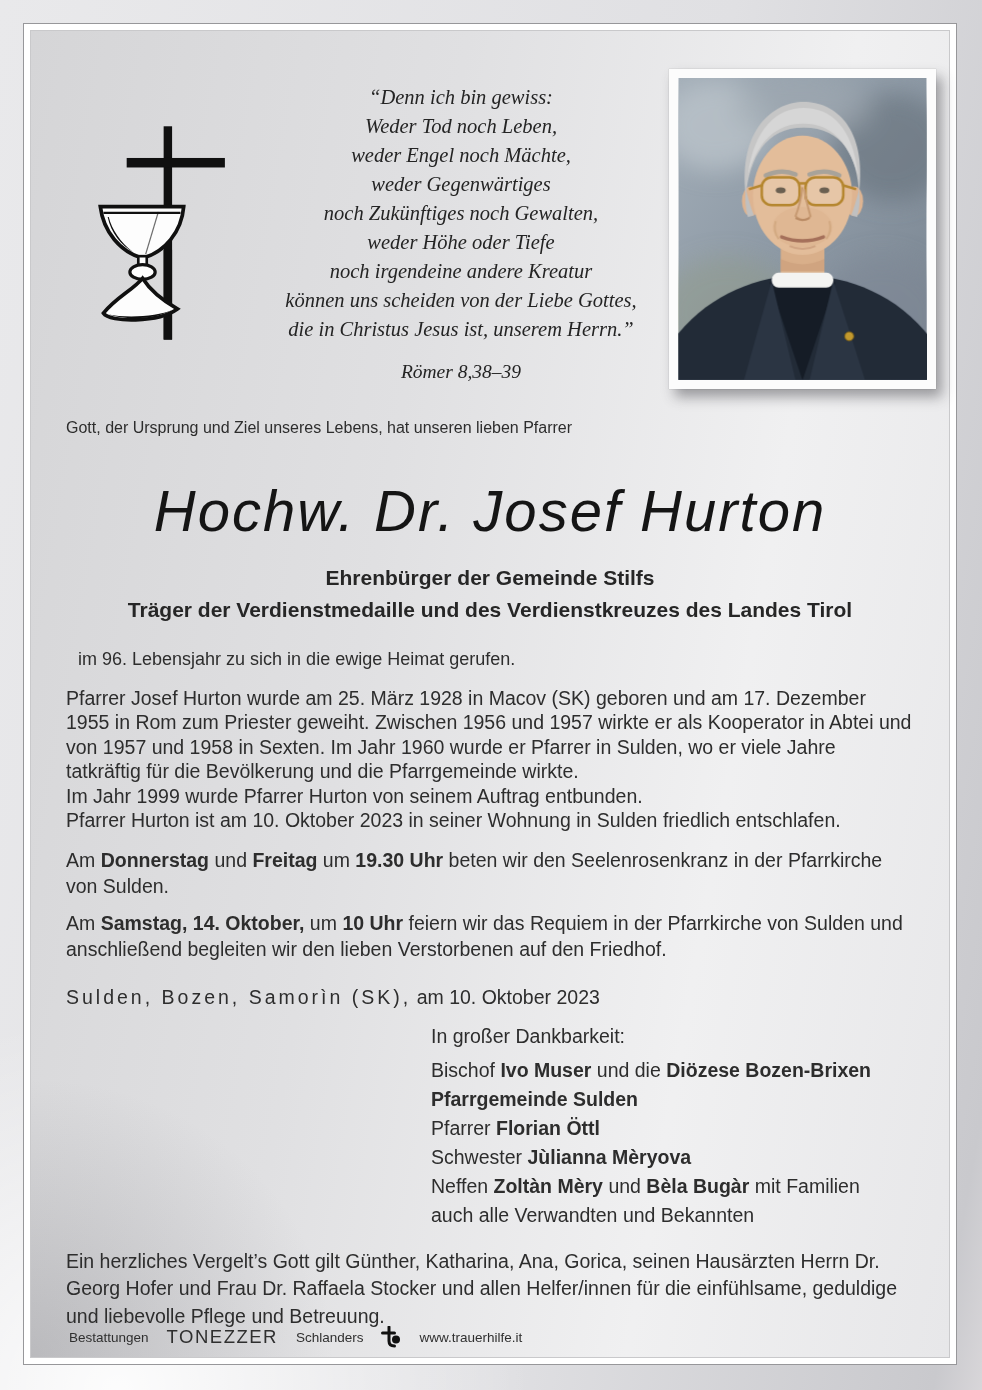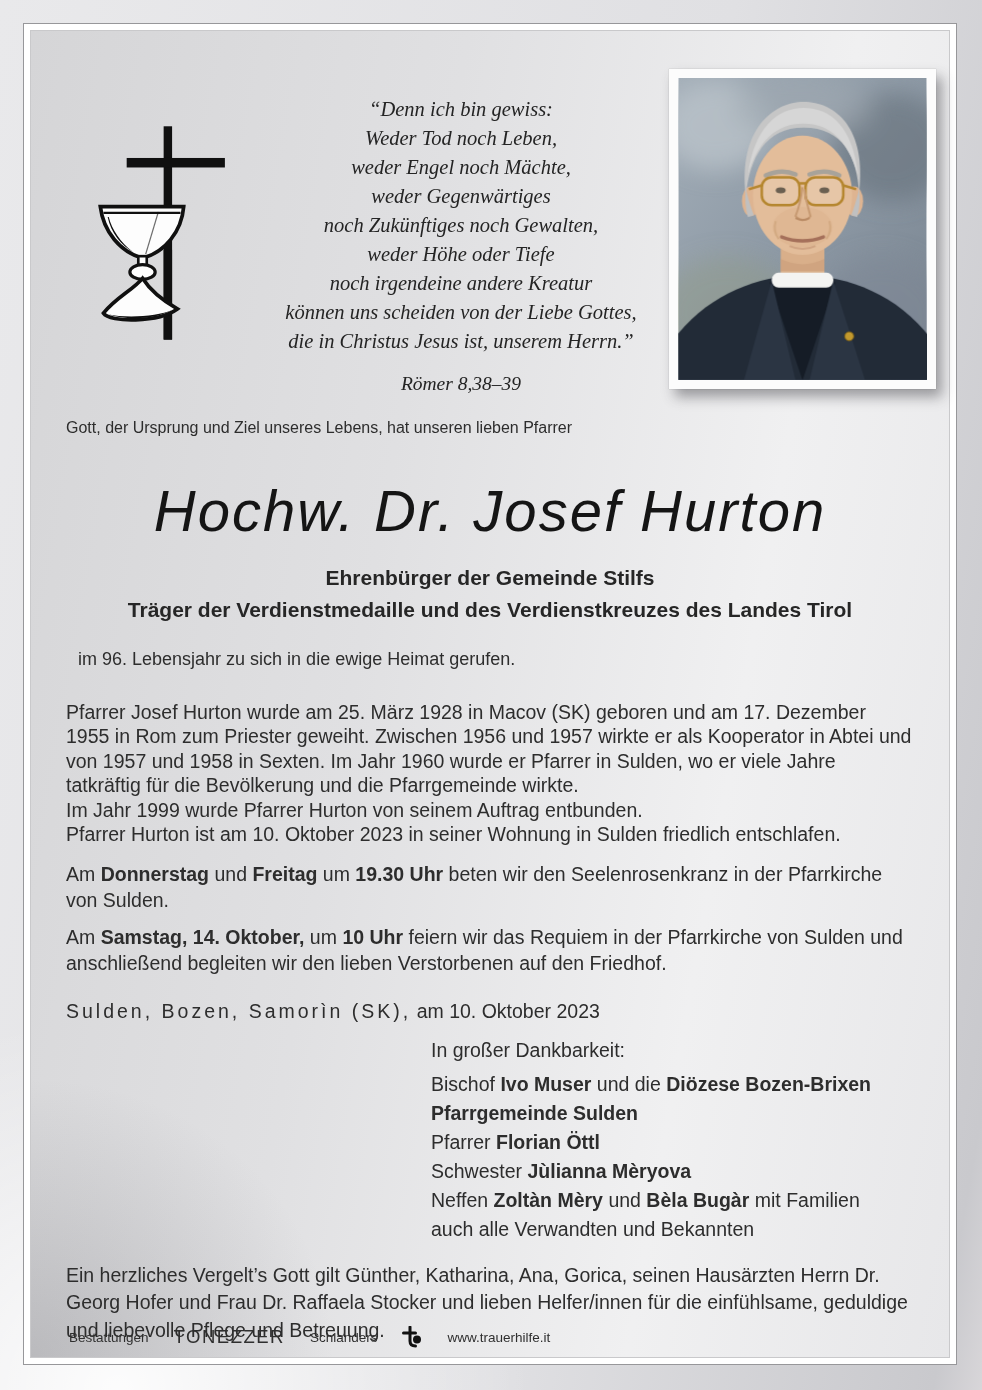--- a/index.html
+++ b/index.html
@@ -17,53 +17,53 @@
   .card-inner {
     width:100%; height:100%; box-sizing:border-box; position:relative;
     border:1px solid #c9c9cb;
     background:
       radial-gradient(55% 35% at 0% 100%, rgba(110,110,116,0.30), rgba(110,110,116,0) 60%),
       linear-gradient(100deg, #d5d5d7 0%, #e0e0e2 38%, #f0f0f1 72%, #e7e7e9 100%);
   }
   .header { position:relative; height:360px; }
   .emblem { position:absolute; left:64px; top:92px; }
   .quote {
-    position:absolute; left:220px; top:64px; width:420px; text-align:center;
+    position:absolute; left:220px; top:52px; width:420px; text-align:center;
     font-family:"Liberation Serif", serif; font-style:italic; font-size:20.5px;
     line-height:29px; color:#242424;
   }
   .quote-source { margin-top:13px; font-size:19.5px; }
   .photo-frame {
     position:absolute; top:38px; right:13px; background:#fcfcfc; padding:9px; line-height:0;
     box-shadow: 6px 8px 12px rgba(55,55,62,0.45), 0 0 1px rgba(0,0,0,0.25);
   }
   .content { padding:0 35px; position:relative; }
   .intro { margin:24px 0 0; font-size:16px; line-height:26px; }
   .name {
     margin:38px 0 0; text-align:center; font-family:Liberation Sans, sans-serif;
     font-style:italic; font-weight:400; font-size:58px; line-height:1.12;
     letter-spacing:2px; color:#151515;
   }
   .honor { text-align:center; font-weight:700; font-size:21px; line-height:24px; color:#262626; }
   .honor-1 { margin-top:22px; }
   .honor-2 { margin-top:8px; }
   .called { margin:24px 12px 0; font-size:18px; line-height:26px; }
-  .bio { margin-top:28px; font-size:19.5px; line-height:24.5px; }
+  .bio { margin-top:14px; font-size:19.5px; line-height:24.5px; }
   .rosary { margin:14px 0 0; font-size:19.5px; line-height:26px; }
   .requiem { margin:11px 0 0; font-size:19.5px; line-height:26px; }
   .dateline { margin:22px 0 0; font-size:19.5px; line-height:26px; }
   .dateline .spaced { letter-spacing:3px; }
   .thanks { margin:13px 0 0 365px; font-size:19.5px; }
   .thanks-heading { line-height:26px; margin-bottom:7px; }
   .thanks-entry { line-height:29px; }
   .gratitude { margin:18px 0 0; font-size:19.5px; line-height:27.5px; }
   .b { font-weight:700; }
   .footer {
     position:absolute; left:38px; bottom:9px; display:flex; align-items:center;
-    gap:25px; color:#2f2f2f; white-space:nowrap;
+    gap:18px; color:#2f2f2f; white-space:nowrap;
   }
   .footer-small { font-size:13.5px; }
   .footer-brand { font-size:18.5px; letter-spacing:1.5px; }
   p, h1 { padding:0; }
 </style>
 </head>
 <body>
 
 <div class="card">
   <div class="card-inner">
@@ -190,21 +190,21 @@
         <div>
             <div class="thanks-entry"><span>Bischof </span><span class="b">Ivo Muser</span><span> und die </span><span class="b">Diözese Bozen-Brixen</span></div>
             <div class="thanks-entry"><span class="b">Pfarrgemeinde Sulden</span></div>
             <div class="thanks-entry"><span>Pfarrer </span><span class="b">Florian Öttl</span></div>
             <div class="thanks-entry"><span>Schwester </span><span class="b">Jùlianna Mèryova</span></div>
             <div class="thanks-entry"><span>Neffen </span><span class="b">Zoltàn Mèry</span><span> und </span><span class="b">Bèla Bugàr</span><span> mit Familien</span></div>
             <div class="thanks-entry"><span>auch alle Verwandten und Bekannten</span></div>
           </div>
       </div>
 
-      <p class="gratitude">Ein herzliches Vergelt’s Gott gilt Günther, Katharina, Ana, Gorica, seinen Hausärzten Herrn Dr. Georg Hofer und Frau Dr. Raffaela Stocker und lieben Helfer/innen für die einfühlsame, geduldige und liebevolle Pflege und Betreuung.</p>
+      <p class="gratitude">Ein herzliches Vergelt’s Gott gilt Günther, Katharina, Ana, Gorica, seinen Hausärzten Herrn Dr. Georg Hofer und Frau Dr. Raffaela Stocker und allen Helfer/innen für die einfühlsame, geduldige und liebevolle Pflege und Betreuung.</p>
     </div>
 
     <div class="footer">
       <span class="footer-small">Bestattungen</span>
       <span class="footer-brand">TONEZZER</span>
       <span class="footer-small">Schlanders</span>
       <svg width="20" height="22" viewBox="0 0 19 22" aria-hidden="true">
         <path d="M7.5,1 V15 Q7.5,20 13,20" stroke="#111" stroke-width="3" fill="none" stroke-linecap="round"></path>
         <path d="M1,7 H13" stroke="#111" stroke-width="3" stroke-linecap="round"></path>
         <circle cx="14.5" cy="13.5" r="4" fill="#111"></circle>

